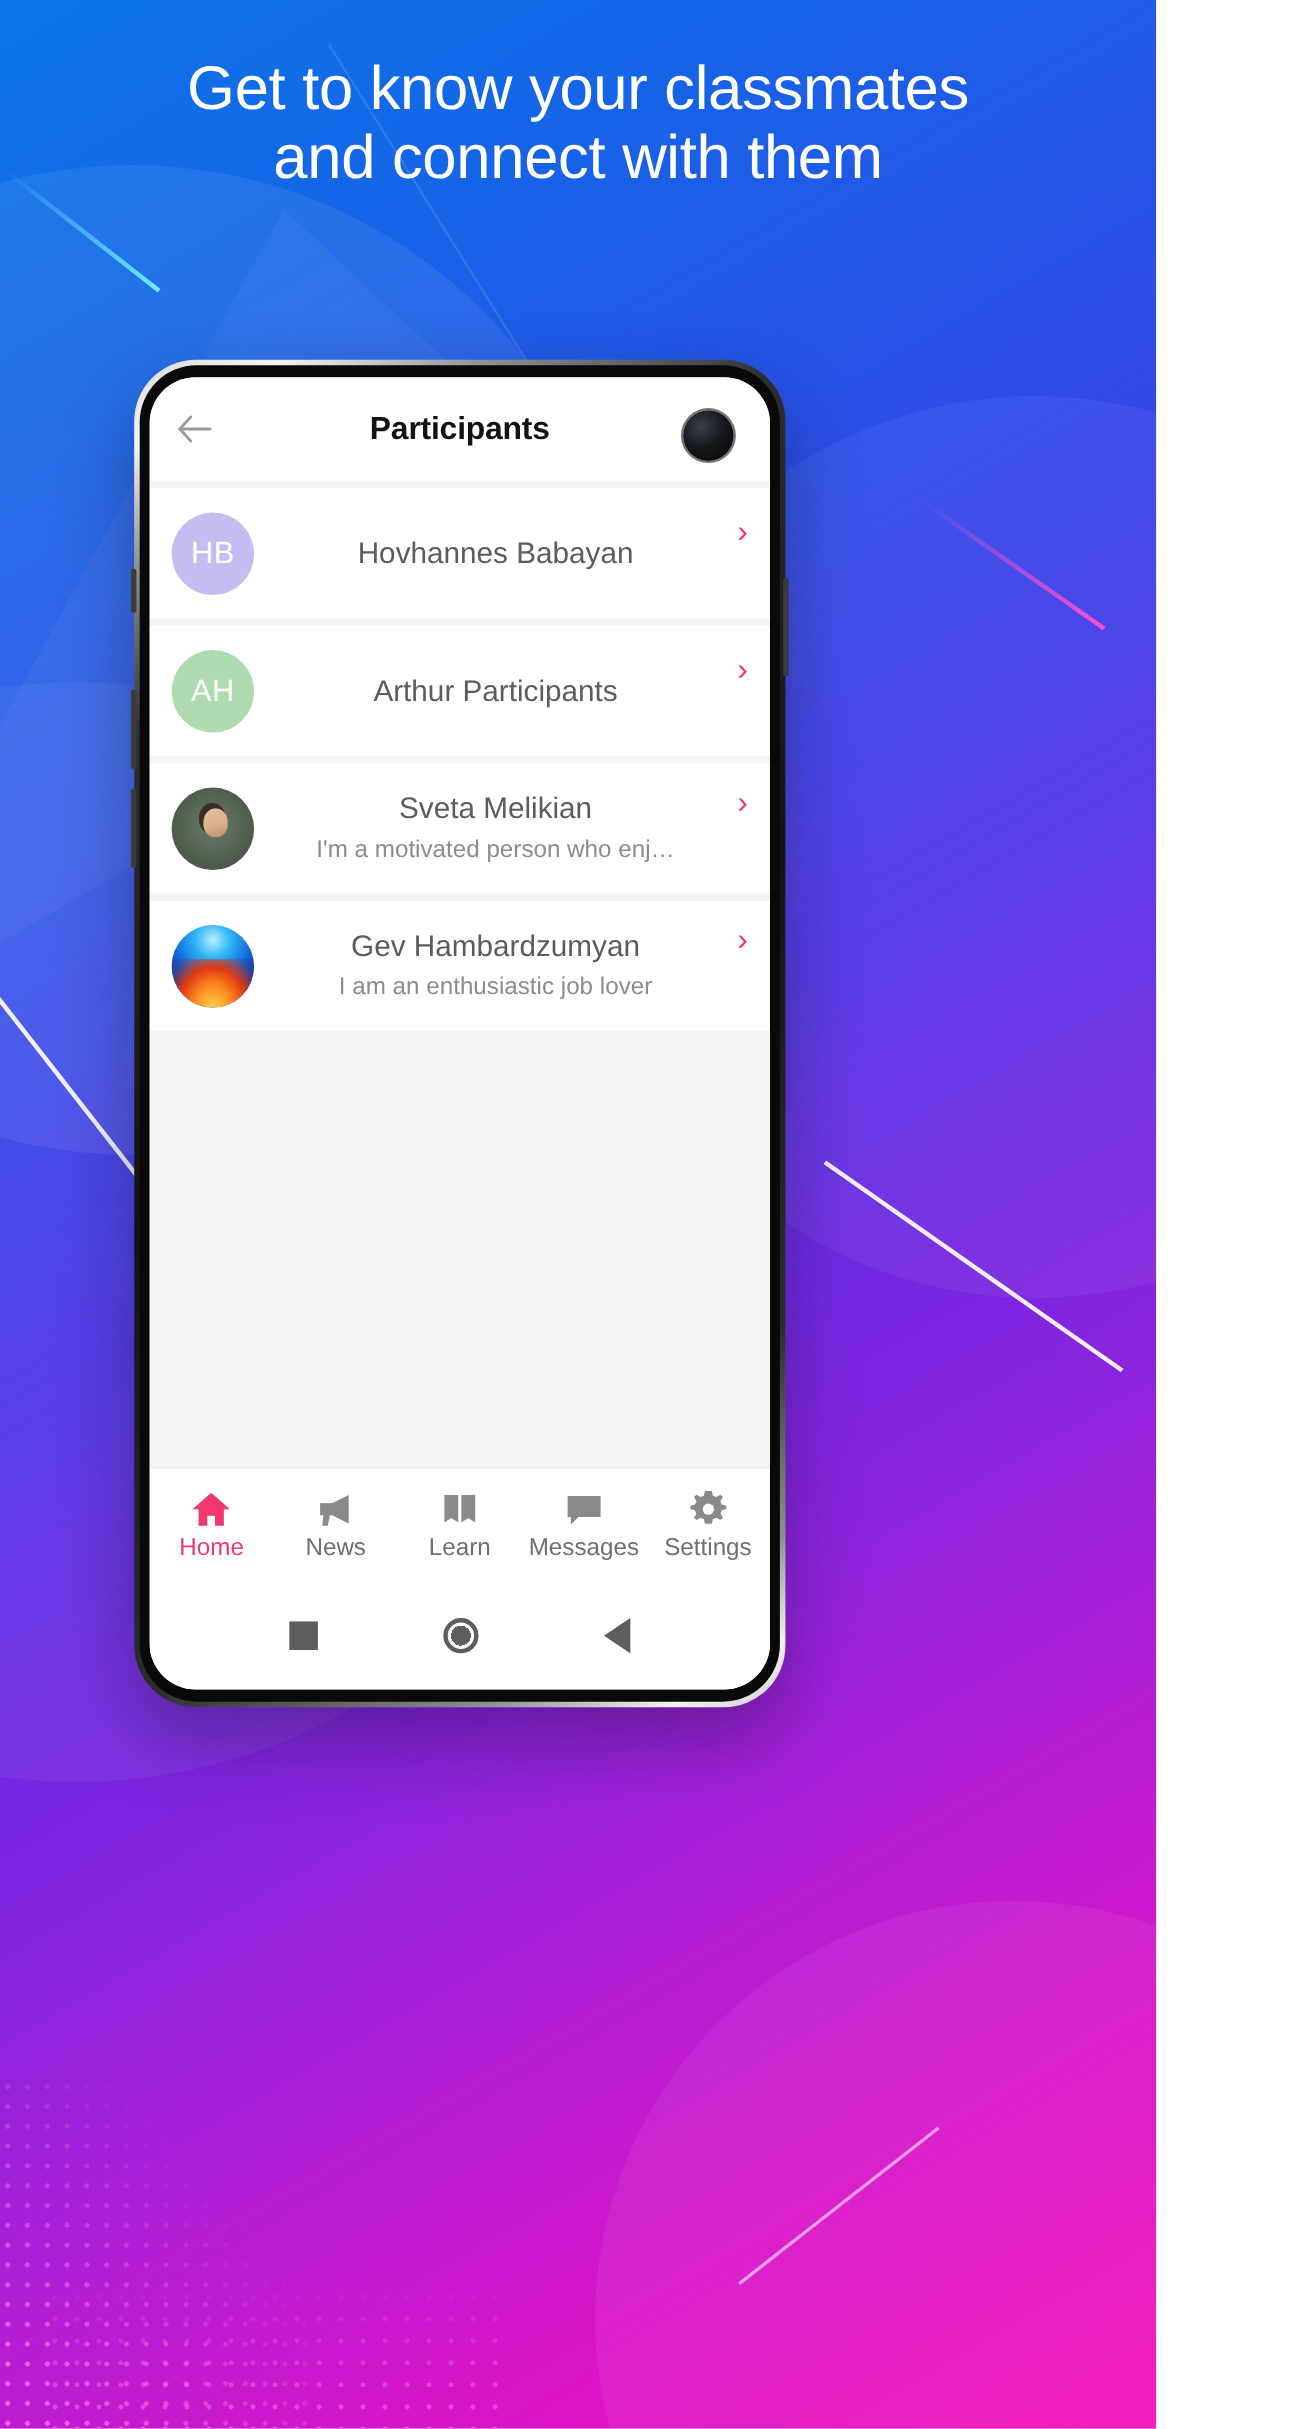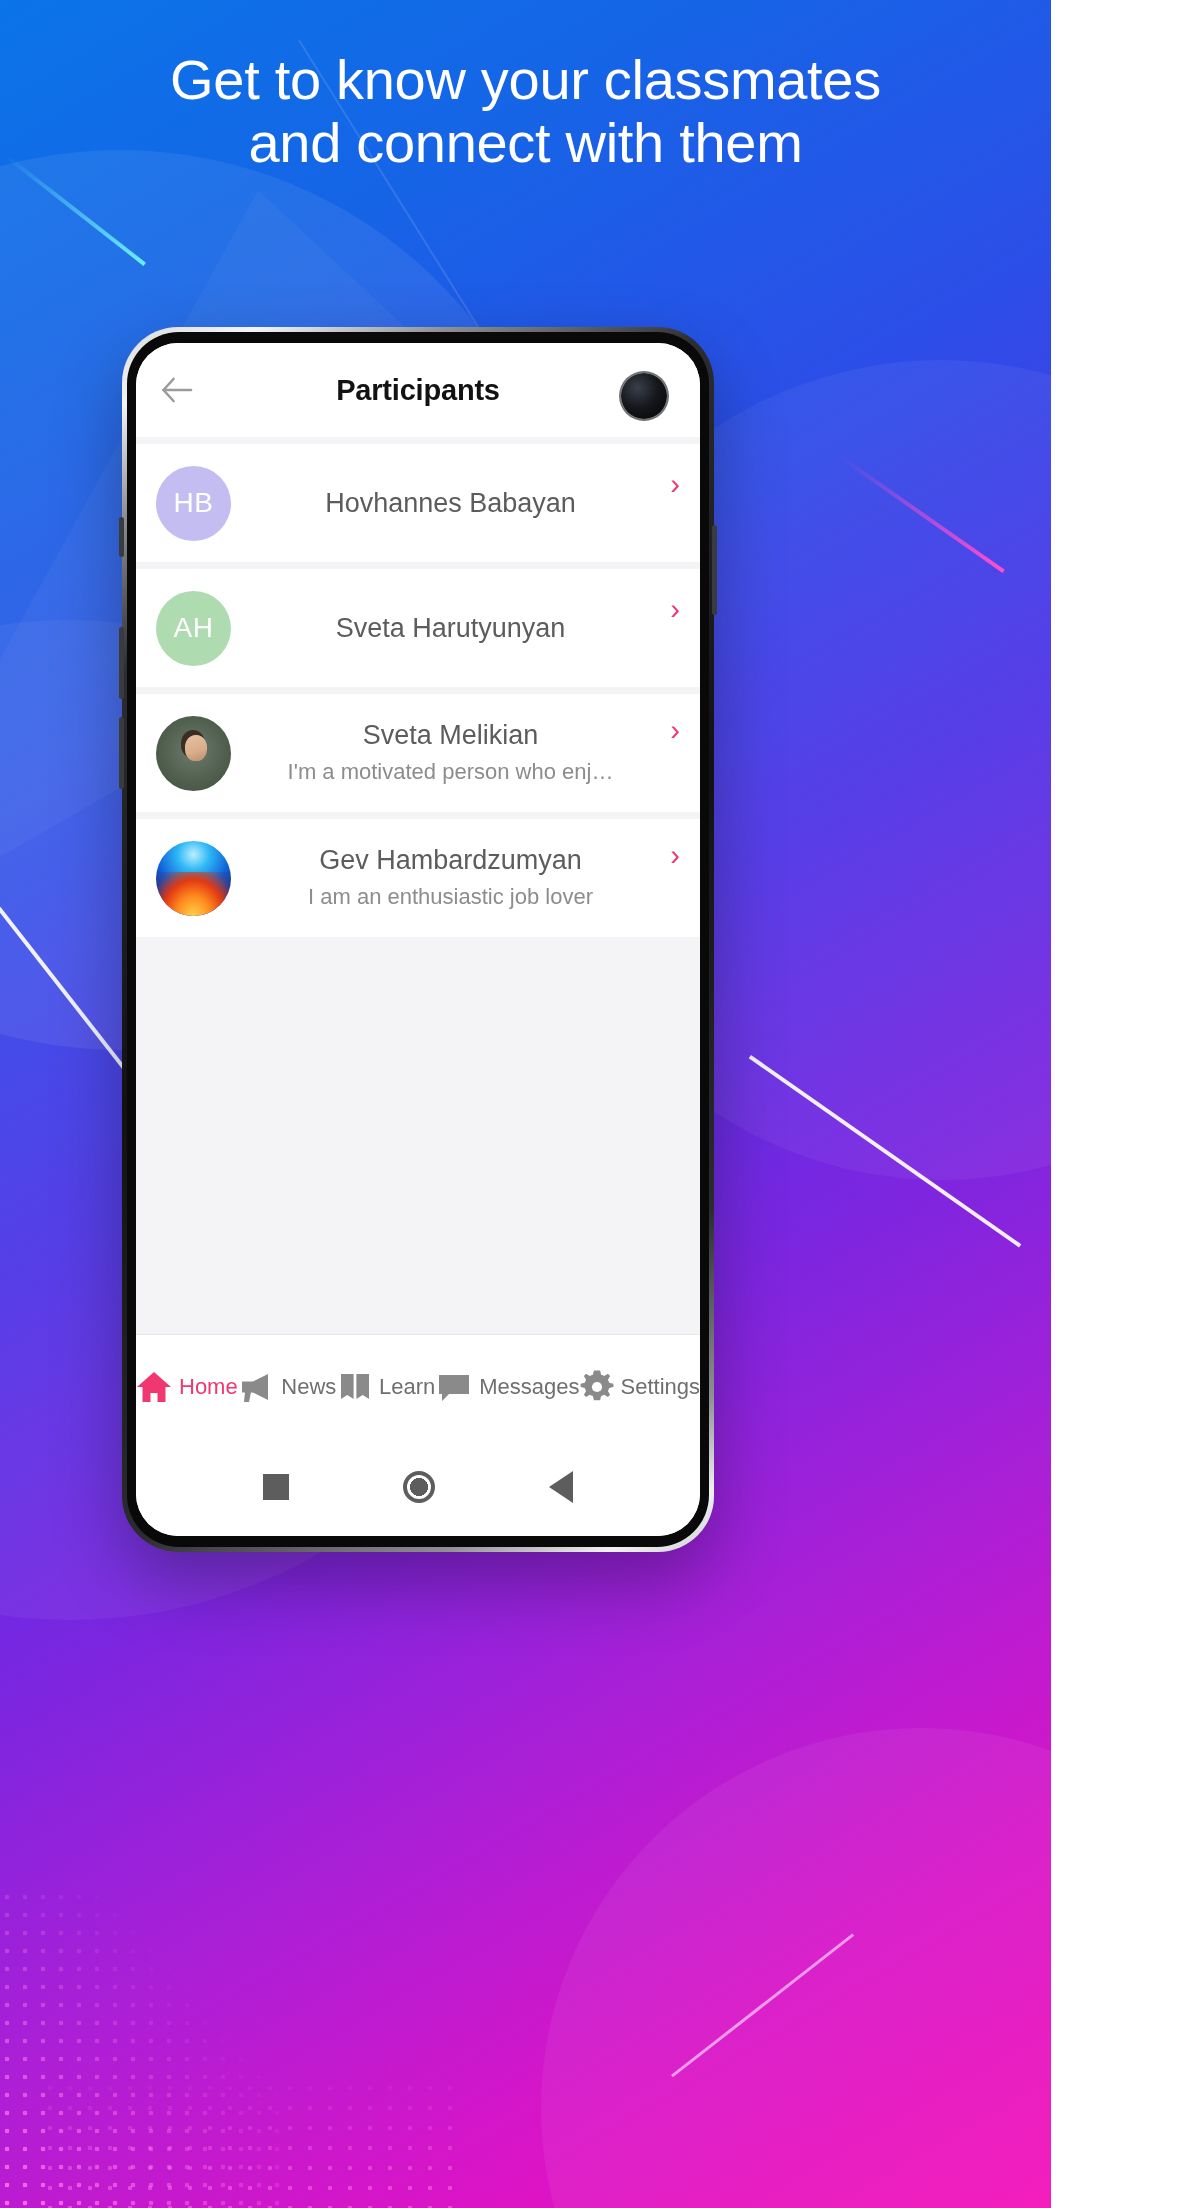--- a/index.html
+++ b/index.html
@@ -283,21 +283,21 @@
     flex: 0 0 auto;
     height: 104px;
     background: #ffffff;
     border-top: 1px solid #e6e6e8;
     display: flex;
     align-items: center;
   }
   .nav-item {
     flex: 1 1 0;
     display: flex;
-    flex-direction: row;
+    flex-direction: column;
     align-items: center;
     justify-content: center;
     gap: 7px;
     cursor: pointer;
   }
   .nav-icon { height: 34px; display: flex; align-items: center; justify-content: center; }
   .nav-label { font-size: 22px; color: #6f6f6f; line-height: 1; }
   .nav-item.active .nav-label { color: #f0376f; }
 
   
@@ -377,21 +377,21 @@
 
             </div>
             <div class="chevron">›</div>
           </div>
 
           <div class="participant-row">
             <div class="avatar" style="background:#aedbaf">
               <span>AH</span>
             </div>
             <div class="row-text">
-              <div class="row-name">Sveta Harutyunyan</div>
+              <div class="row-name">Arthur Participants</div>
 
             </div>
             <div class="chevron">›</div>
           </div>
 
           <div class="participant-row row-has-sub">
             <div class="avatar photo photo-sveta">
               <span></span>
             </div>
             <div class="row-text">

